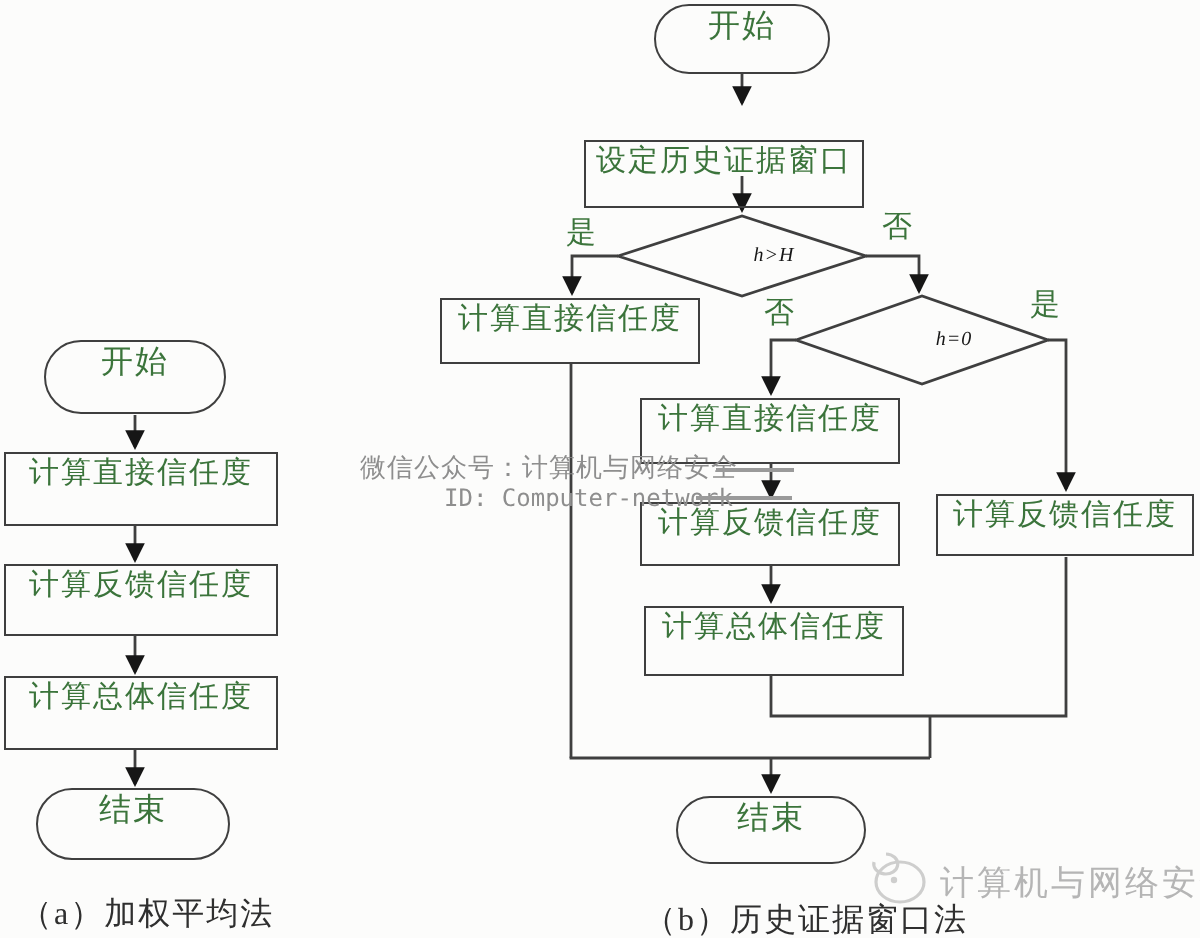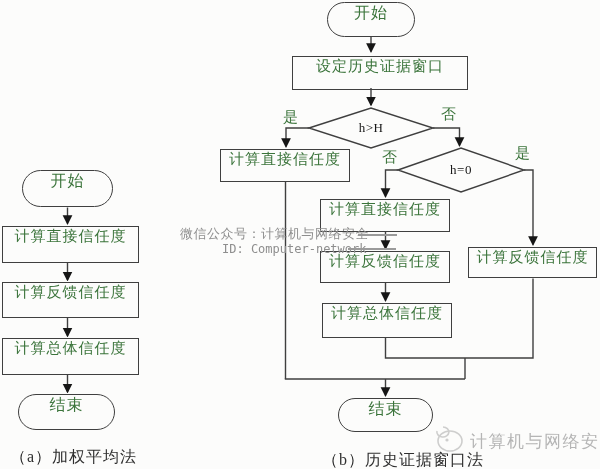--- a/index.html
+++ b/index.html
@@ -11,22 +11,22 @@
   .node{
     position:absolute;display:flex;justify-content:center;
     border:1.4px solid #3f3f3f;background:transparent;color:#3b743b;
     font-size:15px;letter-spacing:1px;box-sizing:border-box;white-space:nowrap;
   }
   .oval{border-radius:50%/ 50%;border-radius:19px;font-size:16px;}
   .lbl{
     position:absolute;color:#3b743b;font-size:15px;line-height:1;white-space:nowrap;
   }
   .cond{
-    position:absolute;color:#161616;font-size:13px;
-    transform:translate(-50%,-50%);white-space:nowrap;letter-spacing:.5px;
+    position:absolute;color:#161616;font-size:10px;font-style:italic;
+    transform:translate(-50%,-50%);white-space:nowrap;letter-spacing:.5px;margin-left:16px;
   }
   .caption{
     position:absolute;color:#2f2f2f;font-size:16px;letter-spacing:1px;white-space:nowrap;
   }
   .wm-line{position:absolute;color:#8e8e8e;font-size:13px;white-space:nowrap;letter-spacing:.5px;}
   .wm-id{font-family:"DejaVu Sans Mono","Liberation Mono",monospace;font-size:12px;letter-spacing:0;}
   .wm-dash{position:absolute;height:2px;background:#9a9a9a;}
   .wm-logo-text{position:absolute;color:#b5b5b5;font-size:17px;letter-spacing:1.5px;white-space:nowrap;}
   svg{display:block;}
 </style>
@@ -94,21 +94,21 @@
   <div class="node oval" style="left:18px;top:394px;width:97px;height:36px">
     <span>结束</span>
   </div>
 
   <div class="caption" style="left:10px;top:447px">（a）加权平均法</div>
 
   <div class="node oval" style="left:327px;top:2px;width:88px;height:35px">
     <span>开始</span>
   </div>
 
-  <div class="node" style="left:292px;top:56px;width:176px;height:34px">
+  <div class="node" style="left:292px;top:70px;width:140px;height:34px">
     <span>设定历史证据窗口</span>
   </div>
 
   <div class="cond" style="left:371px;top:128px">h&gt;H</div>
   <div class="lbl" style="left:283px;top:110px">是</div>
   <div class="lbl" style="left:441px;top:107px">否</div>
 
   <div class="node" style="left:220px;top:149px;width:130px;height:33px">
     <span>计算直接信任度</span>
   </div>

